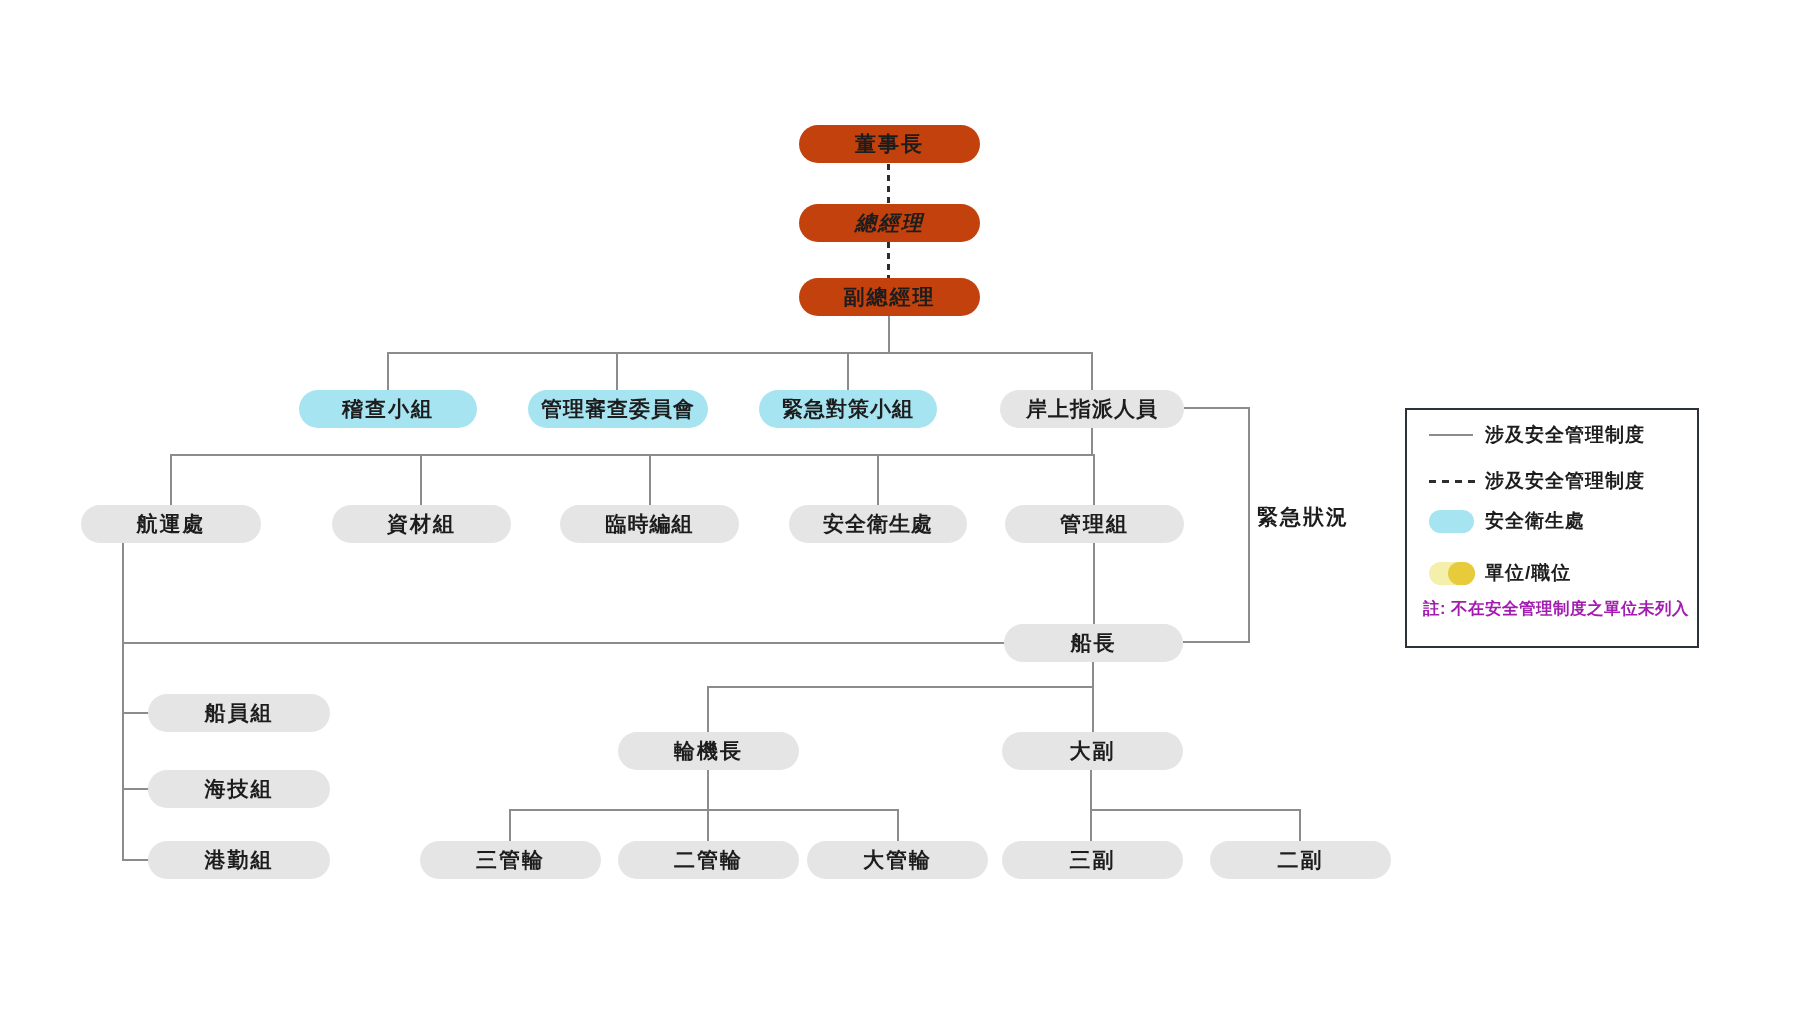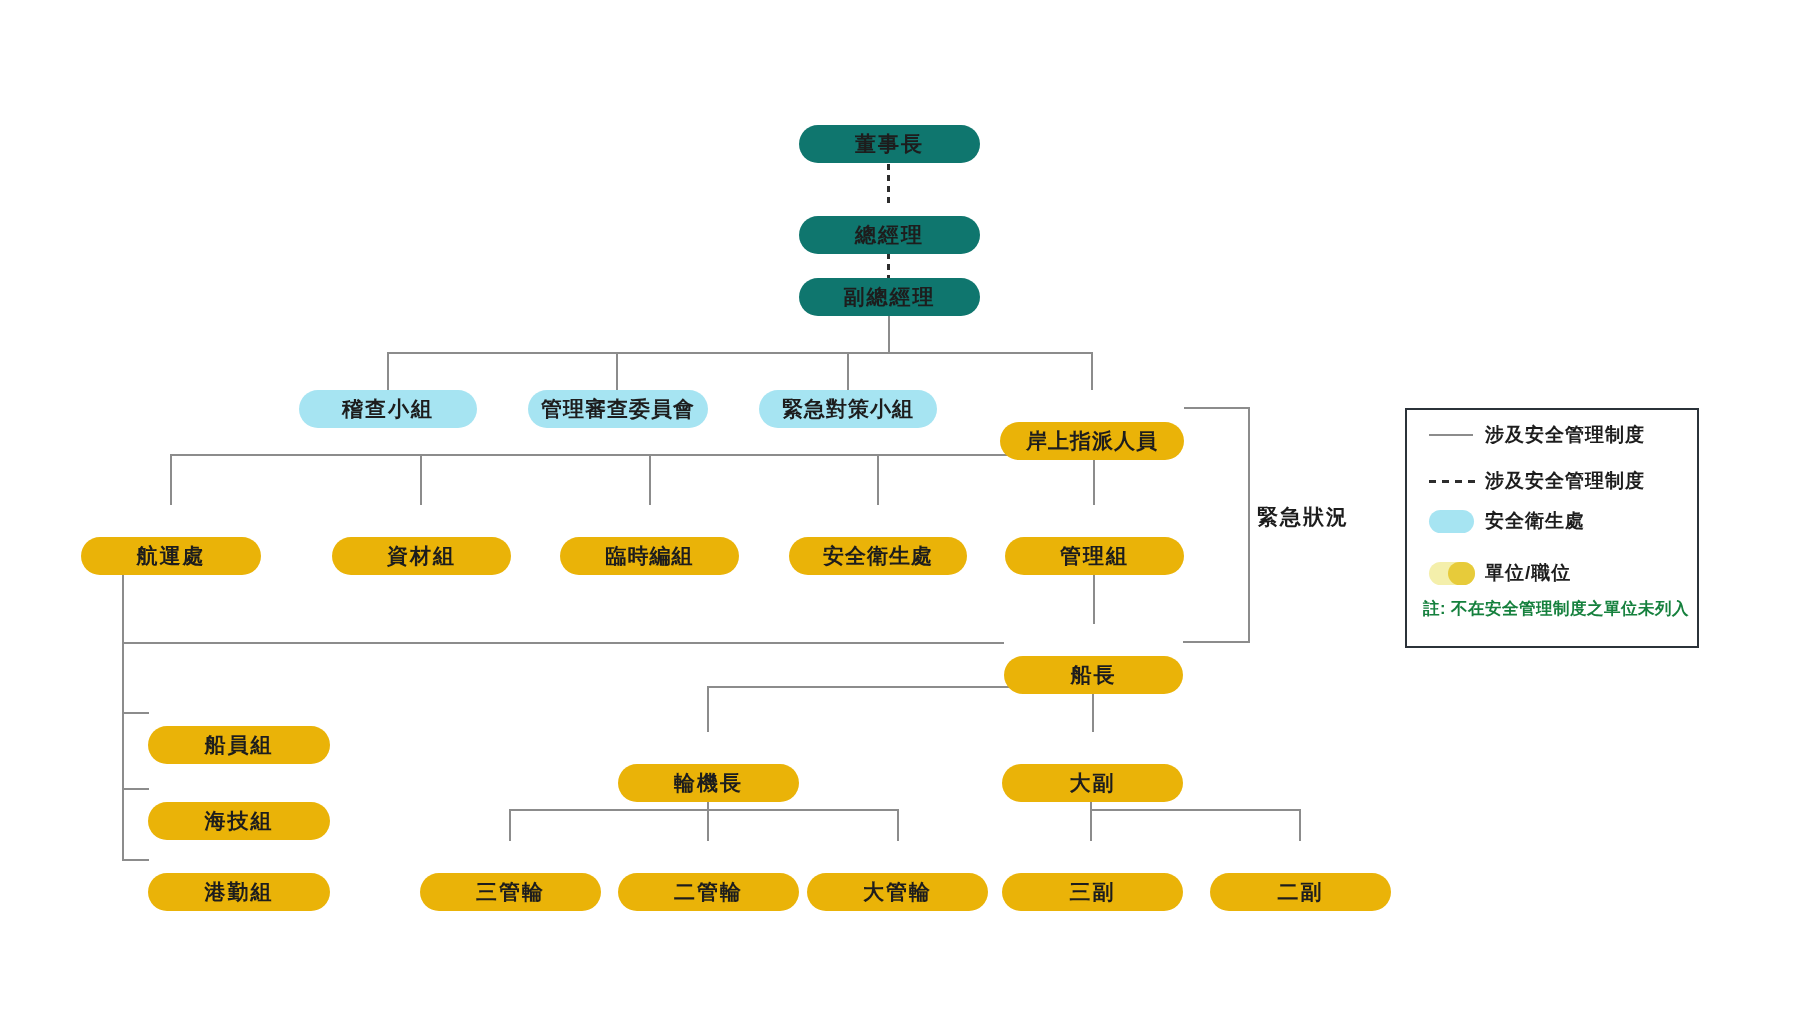--- a/index.html
+++ b/index.html
@@ -6,23 +6,23 @@
   .canvas {
     position:relative; width:1799px; height:1015px; background:#ffffff;
     font-family:"Liberation Sans", sans-serif; overflow:hidden;
   }
   .node {
     position:absolute; height:38px; border-radius:19px;
     display:flex; align-items:center; justify-content:center;
     font-size:21px; font-weight:600; color:#1d1d1d; letter-spacing:2px;
     white-space:nowrap;
   }
-  .gold { background:#0f766e; }
+  .gold { background:#c2410c; }
   .blue { background:#A6E4F2; }
-  .pale { background:#eab308;margin-top:32px; }
+  .pale { background:#e5e5e5; }
   .hline { position:absolute; height:2px; background:#8C8C8C; }
   .vline { position:absolute; width:2px; background:#8C8C8C; }
   .vdash {
     position:absolute; width:3px;
     background:repeating-linear-gradient(to bottom,#2d2d2d 0 6px,transparent 6px 11px);
   }
   .float-label {
     position:absolute; font-size:21px; font-weight:600; color:#1d1d1d;
     letter-spacing:2px; white-space:nowrap;
   }
@@ -41,21 +41,21 @@
     width:46px; height:3px;
     background:repeating-linear-gradient(to right,#2d2d2d 0 7px,transparent 7px 13px);
   }
   .sample-pill-blue { width:45px; height:23px; border-radius:12px; background:#A6E4F2; }
   .sample-pill-duo { position:relative; width:46px; height:23px; border-radius:12px; background:#F4EFAB; }
   .sample-pill-duo .duo-gold {
     position:absolute; right:0; top:0; width:27px; height:23px; border-radius:12px; background:#E7CB3A;
   }
   .legend-note {
     position:absolute; left:16px; top:188px; font-size:16.5px; font-weight:600;
-    color:#15803d; letter-spacing:0.5px; white-space:nowrap;
+    color:#a21caf; letter-spacing:0.5px; white-space:nowrap;
   }
 </style>
 </head>
 <body>
 
 <div class="canvas">
 
   <div class="vdash" style="left:887px; top:164px; height:40px;"></div>
   <div class="vdash" style="left:887px; top:242px; height:36px;"></div>
 
@@ -94,21 +94,21 @@
 
   <div class="vline" style="left:1090px; top:770px; height:71px;"></div>
   <div class="hline" style="left:1090px; top:809px; width:211px;"></div>
   <div class="vline" style="left:1299px; top:809px; height:32px;"></div>
 
   <div class="hline" style="left:1184px; top:407px; width:66px;"></div>
   <div class="vline" style="left:1248px; top:407px; height:236px;"></div>
   <div class="hline" style="left:1183px; top:641px; width:67px;"></div>
 
   <div class="node gold" style="left:799px; top:125px; width:181px;">董事長</div>
-  <div class="node gold" style="left:799px; top:216px; width:181px;">總經理</div>
+  <div class="node gold" style="left:799px; top:204px; width:181px;font-style:italic;">總經理</div>
   <div class="node gold" style="left:799px; top:278px; width:181px;">副總經理</div>
 
   <div class="node blue" style="left:299px; top:390px; width:178px;">稽查小組</div>
   <div class="node blue" style="left:528px; top:390px; width:180px; letter-spacing:1px;">管理審查委員會</div>
   <div class="node blue" style="left:759px; top:390px; width:178px; letter-spacing:1px;">緊急對策小組</div>
   <div class="node pale" style="left:1000px; top:390px; width:184px; letter-spacing:1px;">岸上指派人員</div>
 
   <div class="node pale" style="left:81px; top:505px; width:180px;">航運處</div>
   <div class="node pale" style="left:332px; top:505px; width:179px;">資材組</div>
   <div class="node pale" style="left:560px; top:505px; width:179px; letter-spacing:1px;">臨時編組</div>

